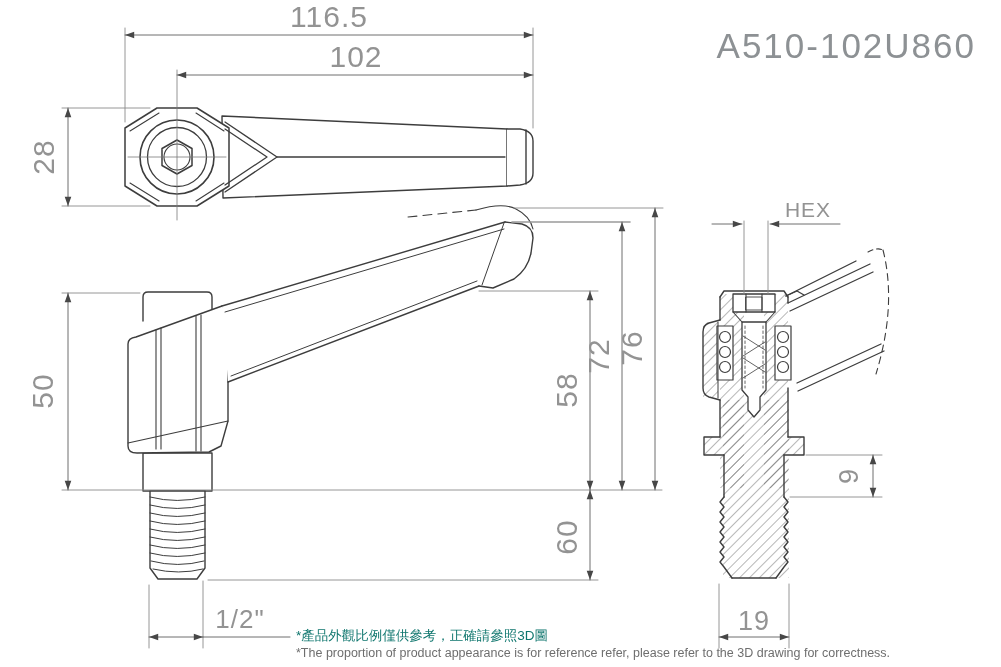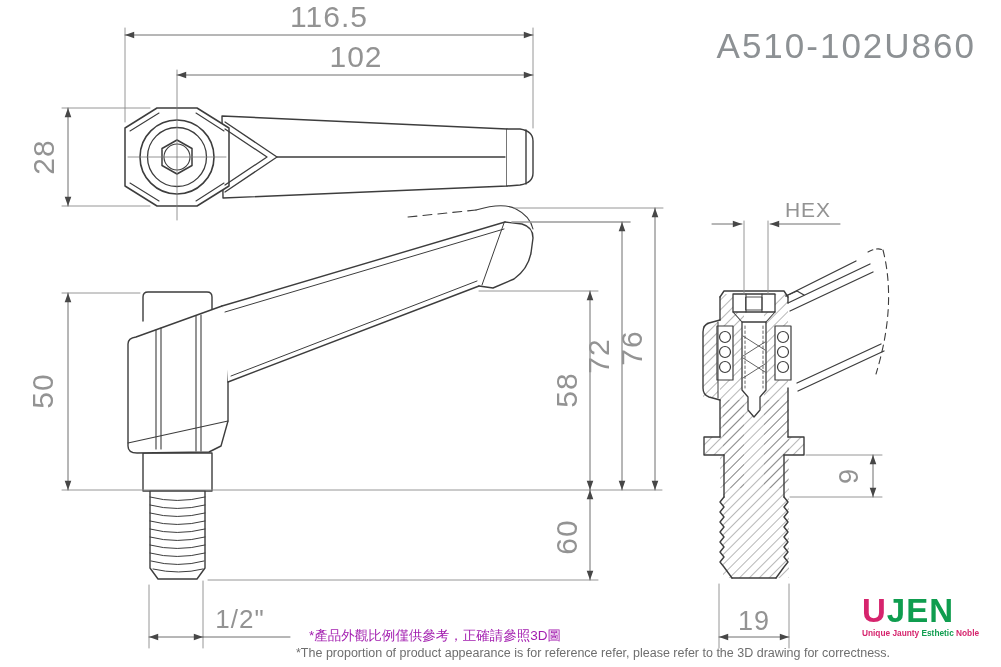--- a/index.html
+++ b/index.html
@@ -2,21 +2,21 @@
 <html><head>
 <meta charset="utf-8">
 <style>
   html,body{margin:0;padding:0;background:#fff;}
   #stage{position:relative;width:1001px;height:667px;background:#ffffff;overflow:hidden;
          font-family:"Liberation Sans", sans-serif;}
   svg{position:absolute;left:0;top:0;}
   .dimtxt{fill:#939393;font-family:"Liberation Sans",sans-serif;letter-spacing:1px;}
   .partno{fill:#8d9194;font-family:"Liberation Sans",sans-serif;letter-spacing:2px;}
   .notes{position:absolute;left:296px;top:627px;line-height:1.35;}
-  .note-zh{font-size:13.5px;color:#a21caf;font-family:"Liberation Sans",sans-serif;margin-left:13px;}
+  .note-zh{font-size:13.5px;color:#0f766e;font-family:"Liberation Sans",sans-serif;}
   .note-en{font-size:12.5px;color:#6e6e6e;font-family:"Liberation Sans",sans-serif;}
   .logo{position:absolute;left:862px;top:594px;width:120px;text-align:left;}
   .logo-main{font-family:"Liberation Sans",sans-serif;font-weight:bold;font-size:33px;
              letter-spacing:1px;line-height:1;}
   .logo-u{color:#d6246d;}
   .logo-jen{color:#0f9d4f;}
   .logo-tag{font-size:8.3px;font-family:"Liberation Sans",sans-serif;font-weight:bold;
             letter-spacing:0px;white-space:nowrap;margin-top:1px;}
   .tag-m{color:#d6246d;} .tag-g{color:#0f9d4f;}
 </style>
@@ -277,17 +277,13 @@
   </g>
 
   <text class="partno" x="976" y="58" font-size="35" text-anchor="end">A510-102U860</text>
 </svg>
 
 <div class="notes">
   <div class="note-zh">*產品外觀比例僅供參考，正確請參照3D圖</div>
   <div class="note-en">*The proportion of product appearance is for reference refer, please refer to the 3D drawing for correctness.</div>
 </div>
 
-<div class="logo">
-  <div class="logo-main"><span class="logo-u">U</span><span class="logo-jen">JEN</span></div>
-  <div class="logo-tag"><span class="tag-m">Unique Jaunty </span><span class="tag-g">Esthetic </span><span class="tag-m">Noble</span></div>
 </div>
-</div>
 
 </body></html>

